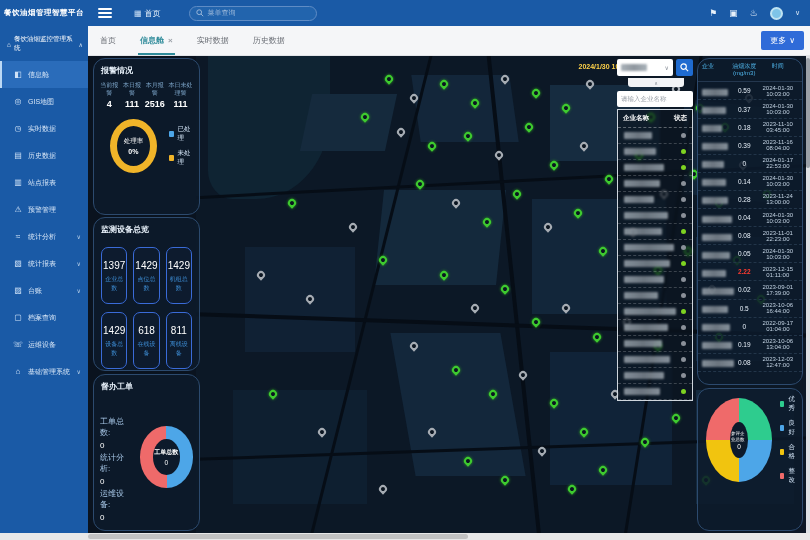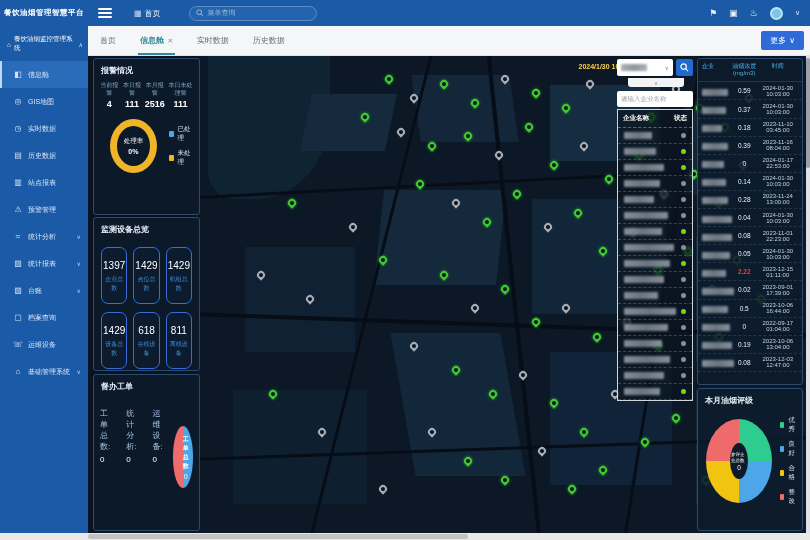--- a/index.html
+++ b/index.html
@@ -49,21 +49,21 @@
   .banner{position:absolute;left:50px;top:2px;width:300px;height:17px;background:#10224f;border-top:1px solid #2c6ea8;border-bottom:1px solid #2c6ea8;display:flex;align-items:center;justify-content:center}
   .banner span{font-size:9px;letter-spacing:3px;color:#d8e9ff;text-shadow:0 0 4px #3fd0e8;font-weight:bold}
   .mdate{position:absolute;right:150px;top:6px;font-size:7px;font-weight:bold;color:#ffd24a;display:flex;gap:3px;align-items:center}
   .mdate .wk{background:#b03a3a;color:#ffe9c9;padding:0 2px;border-radius:1px;font-size:6.5px}
   .pin{position:absolute;width:8px;height:8px;border-radius:50% 50% 50% 0;transform:rotate(-45deg);cursor:pointer}
   .pin i{position:absolute;inset:2px;background:#0b1520;border-radius:50%}
   .pin.g{background:#3ecb2f;box-shadow:0 0 3px #2f9b24}
   .pin.x{background:#a7adb4}
 
   
-  .panel{position:absolute;background:#0d1a2bdd;border:1px solid #2c4a6e;border-radius:3px;overflow:hidden}
+  .panel{position:absolute;background:#0d1a2bdd;border:1px solid #2c4a6e;border-radius:12px;overflow:hidden}
   .ptitle{font-size:8px;font-weight:bold;color:#e8f1fa;padding:6px 7px 4px}
 
   
   .alarm-stats{display:grid;grid-template-columns:1fr 1fr 1fr 1.3fr;gap:2px;padding:2px 5px}
   .astat{text-align:center}
   .astat .lb{font-size:6px;color:#7fa8cc;line-height:1.25}
   .astat .vl{font-size:9px;font-weight:bold;color:#fff;margin-top:2px}
   .alarm-bottom{display:flex;align-items:center;margin-top:8px;padding:0 6px}
   .donut-ring{width:54px;height:54px;border-radius:50%;border:7px solid #f0b429;margin-left:10px;display:flex;flex-direction:column;align-items:center;justify-content:center}
   .donut-ring .t1{font-size:6.5px;color:#fff}
@@ -73,21 +73,21 @@
   .lsq{width:6px;height:6px;border-radius:1px}
 
   
   .cards{display:grid;grid-template-columns:repeat(3,1fr);gap:8px 6px;padding:8px 7px}
   .card{border:1px solid #3a6bd8;border-radius:7px;background:#12254533;text-align:center;padding:12px 1px 10px;cursor:pointer}
   .card .vl{font-size:10px;font-weight:normal;color:#fff}
   .card .lb{font-size:6px;color:#3e8fd8;margin-top:4px}
 
   
   .wo-body{display:flex;padding:4px 6px}
-  .wo-list{display:flex;flex-direction:row;gap:16px;margin-top:8px}
+  .wo-list{display:flex;flex-direction:column;gap:2px;margin-top:16px}
   .wo-line .lb{font-size:8px;color:#a8c8e8}
   .wo-line .vl{font-size:8px;color:#fff;margin-top:3px}
   .wo-donut{width:62px;height:62px;border-radius:50%;background:conic-gradient(#4da6e8 0 50%,#ef6a6a 50% 100%);margin:26px 0 0 10px;position:relative}
   .wo-donut .hole{position:absolute;inset:13px;background:#0d1a2b;border-radius:50%;display:flex;flex-direction:column;align-items:center;justify-content:center}
   .wo-donut .hole .t1{font-size:6px;color:#fff;font-weight:bold}
   .wo-donut .hole .t2{font-size:6.5px;color:#fff;margin-top:2px}
 
   
   .fsearch{position:absolute;z-index:12}
   .fs-top{display:flex;gap:3px}
@@ -780,21 +780,20 @@
         </div>
         <div class="rt-row">
           <span class="rt-c1"><span class="blur" style="width: 32px; display: inline-block;"></span></span>
           <span class="rt-c2 v">0.08</span>
           <span class="rt-c3 tm">2023-12-03 12:47:00</span>
         </div>
       </div>
   </div>
 
   <div class="panel" style="left:609px;top:332px;width:106px;height:143px">
-    <div class="ptitle">本月油烟评级</div>
     <div class="rate-body">
       <div class="rate-donut">
         <div class="hole">
           <span class="t1">参评企业总数</span>
           <span class="t2">0</span>
         </div>
       </div>
       <div class="rate-legend" id="rate-legend">
           <div class="litem">
             <span class="lsq" style="background: rgb(46, 204, 142);"></span>

